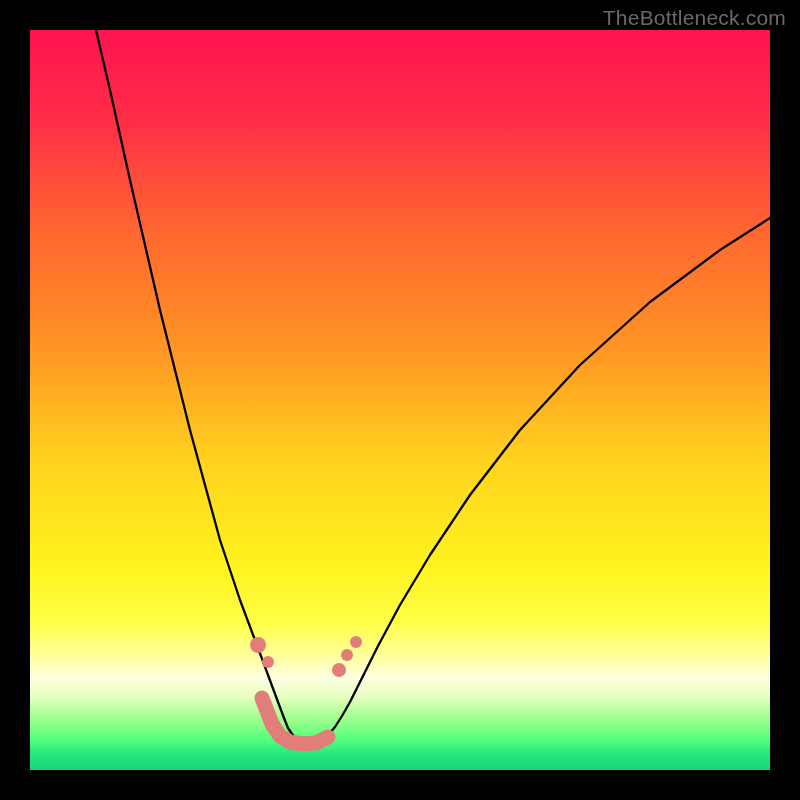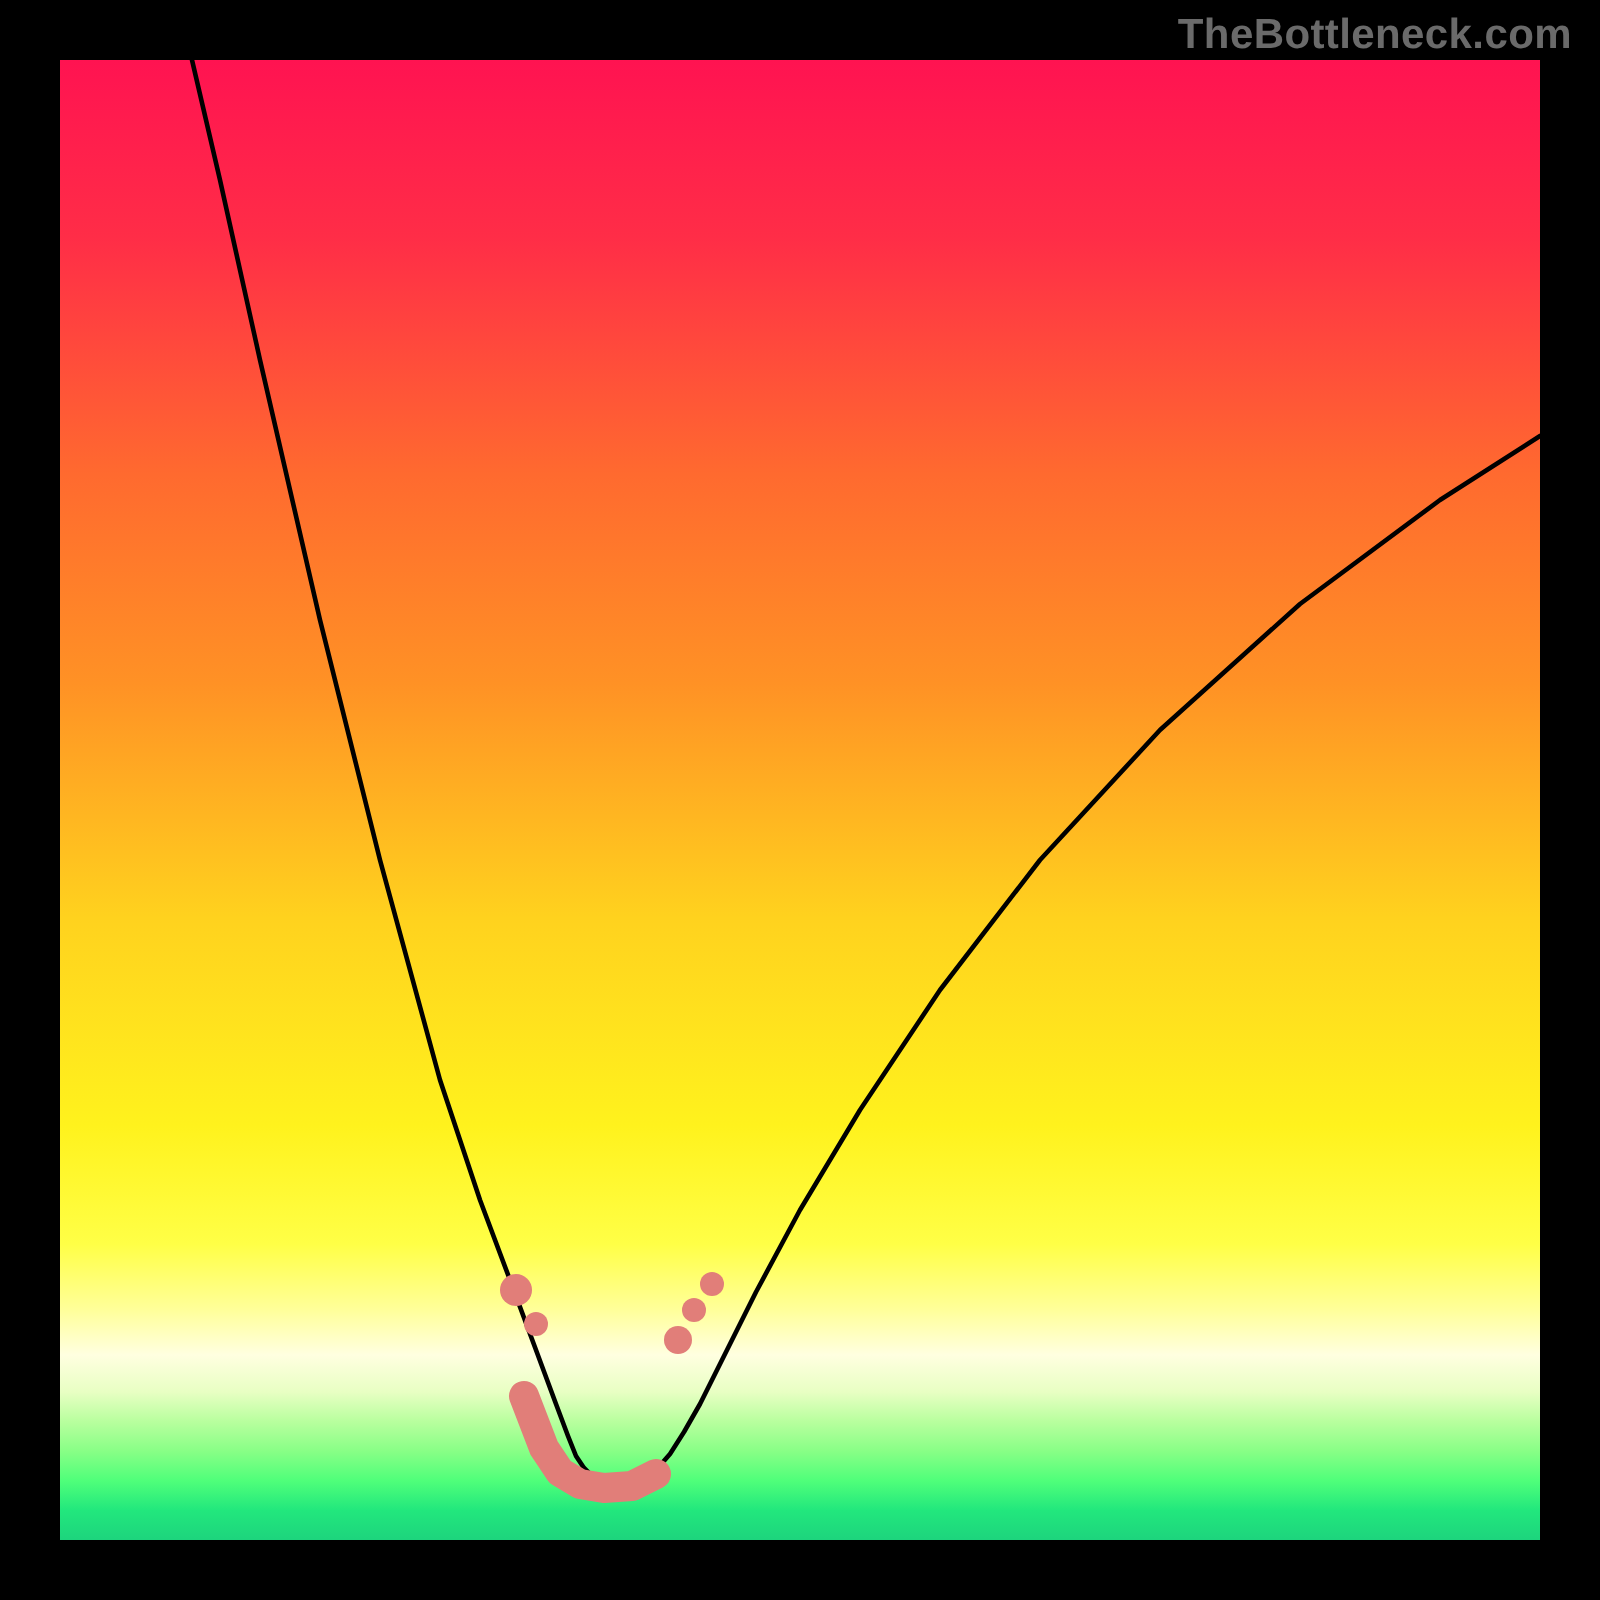--- a/index.html
+++ b/index.html
@@ -26,21 +26,21 @@
     width: 740px;
     height: 740px;
     overflow: hidden;
   }
   .watermark {
     position: absolute;
     top: 6px;
     right: 14px;
     color: #6a6a6a;
     font-size: 21px;
-    font-weight: 700;
+    font-weight: 400;
     letter-spacing: 0.2px;
     z-index: 10;
   }
   svg {
     display: block;
     position: absolute;
     left: 0;
     top: 0;
   }
 </style>

